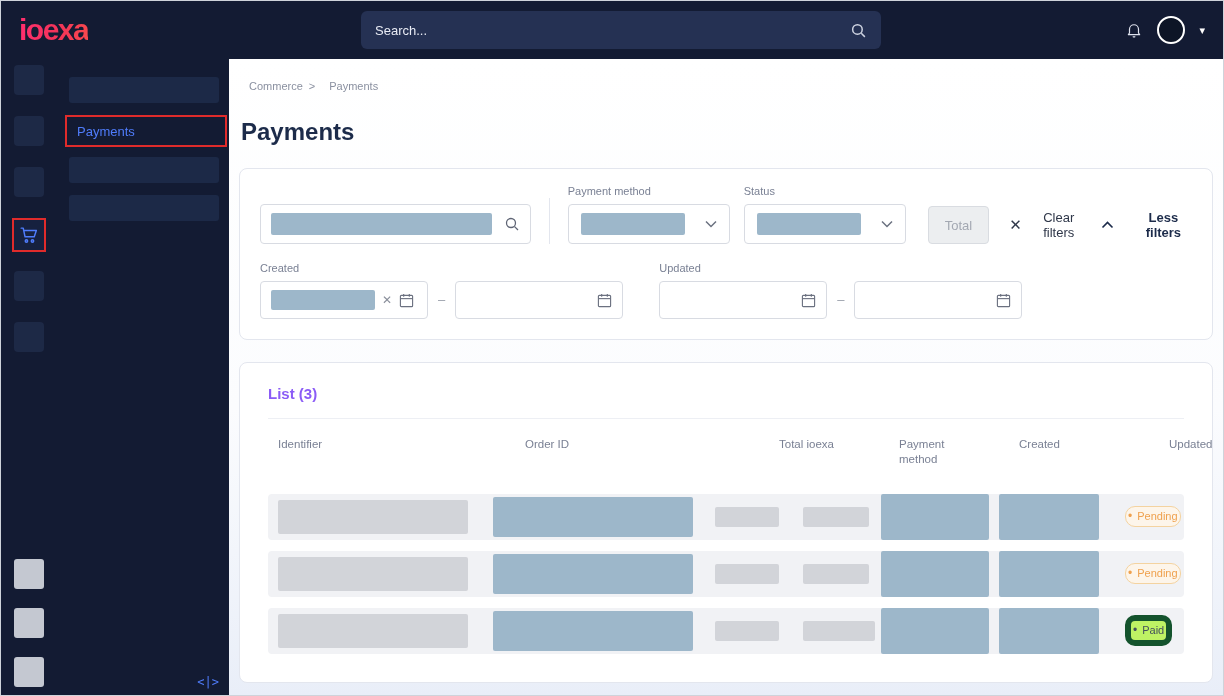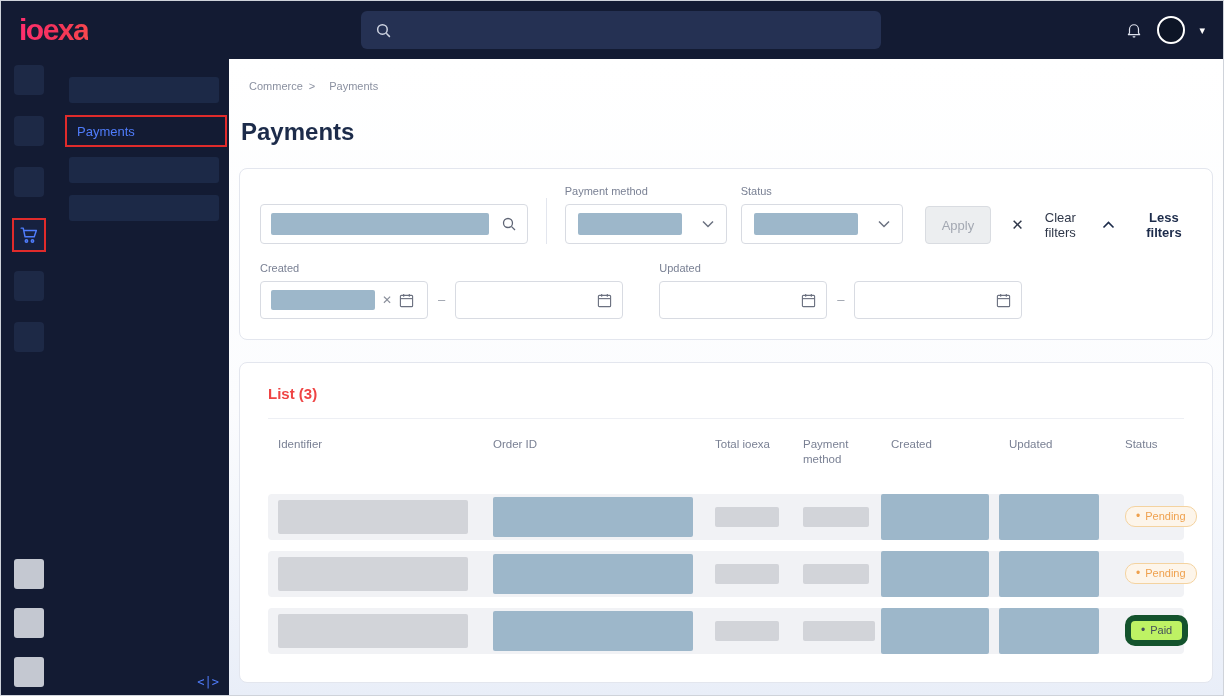--- a/index.html
+++ b/index.html
@@ -64,49 +64,50 @@
   .filter-row2 { display:flex; align-items:flex-end; gap:10px; margin-top:18px; }
   .date-input { width:168px; height:38px; border:1px solid #d8dbe2; border-radius:4px; display:flex; align-items:center; padding:0 10px; gap:7px; background:#fff; }
   .date-input .redact-blue { width:104px; height:20px; }
   .date-input.empty { justify-content:flex-end; }
   .date-x { font-size:12px; color:#8a8f9b; cursor:pointer; }
   .range-dash { color:#9aa0ab; font-size:13px; }
   .updated-group { margin-left:26px; }
 
   
   .list-card { padding:18px 28px 28px; }
-  .list-title { font-size:15px; font-weight:700; color:#ef4444; padding:4px 0 16px; border-bottom:1px solid #edeff4; }
+  .list-title { font-size:15px; font-weight:700; color:#8b5cf6; padding:4px 0 16px; border-bottom:1px solid #edeff4; }
   .tgrid { display:grid; grid-template-columns:215px 222px 88px 88px 118px 116px 1fr; }
-  .thead { padding:18px 0 16px; color:#7a8194; font-size:11.5px; line-height:1.3; }
+  .thead { padding:18px 0 16px; color:#7a8194; font-size:11.5px; line-height:1.3;gap:32px; }
   .thead > div { padding-left:10px; }
   .trow { background:#f1f2f5; border-radius:4px; height:46px; margin-top:11px; align-items:center; }
   .cell { padding-left:10px; display:flex; align-items:center; height:100%; }
   .cell.stretch { padding-left:0; align-items:stretch; }
   .ph-id { width:190px; height:34px; }
   .ph-order { width:200px; height:40px; }
   .ph-total { width:64px; height:20px; }
   .ph-method { width:66px; height:20px; }
   .ph-created { width:108px; height:46px; }
   .ph-updated { width:100px; height:46px; }
 
-  .badge { display:inline-flex; align-items:center; gap:5px; font-size:11px; padding:3px 10px 4px; border-radius:10px; white-space:nowrap; }
+  .badge { display:inline-flex; align-items:center; gap:5px; font-size:11px; padding:3px 2px 4px; border-radius:10px; white-space:nowrap; }
   .badge::before { content:"•"; font-size:12px; line-height:1; }
   .badge-pending { color:#efa14e; background:#fdf5ea; border:1px solid #f4d3a0; }
   .badge-paid { color:#44505c; background:#bef264; border:6px solid #14532d; }
 </style>
 </head>
 <body>
 
 <div class="page">
 
   <div class="topbar">
     <div class="topbar-left">
       <div class="logo">ioexa</div>
     </div>
     <div class="topbar-search">
+      <input type="text" placeholder="Search..." style="">
       <span style="display:flex;">
         <svg width="17" height="17" viewBox="0 0 16 16">
             <circle cx="7" cy="7" r="4.5" fill="none" stroke="#cfd4e2" stroke-width="1.4"></circle>
             <line x1="10.6" y1="10.6" x2="14" y2="14" stroke="#cfd4e2" stroke-width="1.4"></line>
           </svg>
       </span>
     </div>
     <div class="topbar-right">
       <span style="display:flex;cursor:pointer;">
         <svg width="18" height="18" viewBox="0 0 24 24" fill="none" stroke="#dfe3ee" stroke-width="1.6" stroke-linejoin="round">
@@ -189,21 +190,21 @@
             <span class="field-label">Status</span>
             <div class="select">
               <div class="redact-blue"></div>
               <span style="display:flex;">
                 <svg width="12" height="8" viewBox="0 0 12 8">
                     <path d="M1 1.5l5 5 5-5" fill="none" stroke="#6b7180" stroke-width="1.5"></path>
                   </svg>
               </span>
             </div>
           </div>
-          <button class="apply-btn">Apply</button>
+          <button class="apply-btn">Total</button>
           <button class="clear-btn">
             <span class="clear-x">✕</span>
             <span>Clear filters</span>
           </button>
           <button class="less-btn">
             <span style="display:flex;">
               <svg width="13" height="8" viewBox="0 0 12 8">
                   <path d="M1 6.5l5-5 5 5" fill="none" stroke="#1c2b4a" stroke-width="1.6"></path>
                 </svg>
             </span>

